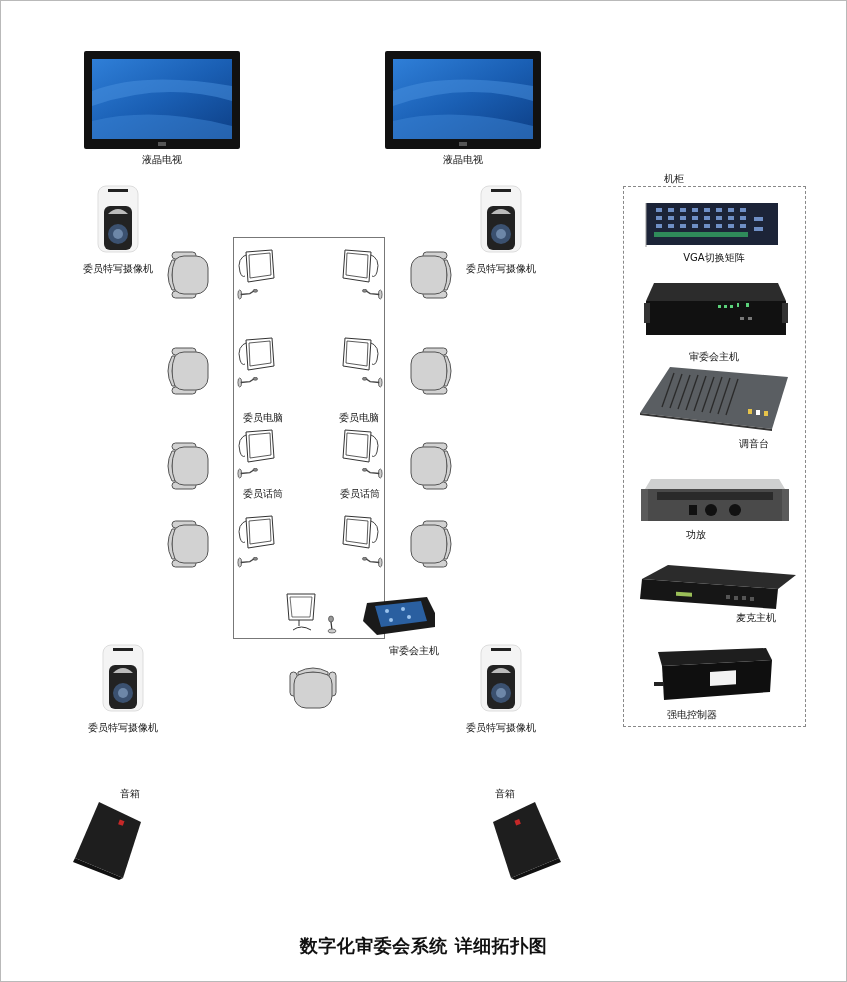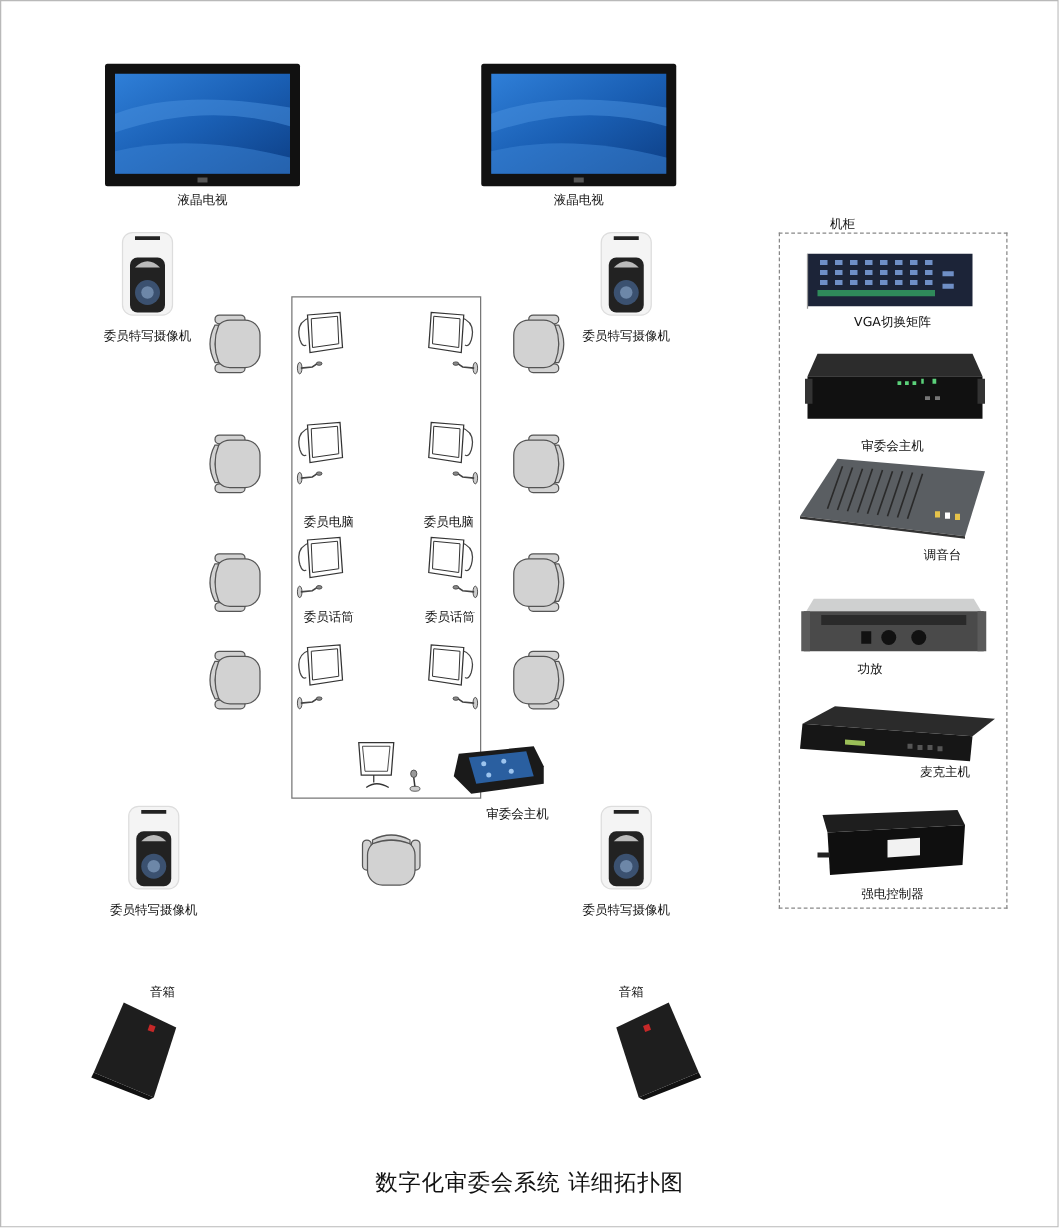--- a/index.html
+++ b/index.html
@@ -1,21 +1,21 @@
 <!DOCTYPE html>
 <html><head>
 <meta charset="utf-8">
 <style>
   html, body { margin:0; padding:0; }
   body { width:847px; height:982px; background:#fff; position:relative; overflow:hidden;
          font-family:"DejaVu Sans", "Liberation Sans", sans-serif; color:#111; }
   .frame { position:absolute; left:0; top:0; width:845px; height:980px; border:1px solid #b9b9b9; }
   .abs { position:absolute; }
   .lbl { position:absolute; font-size:10px; white-space:nowrap; text-align:right; transform:translateX(-50%); color:#111; }
-  .title { position:absolute; left:50%; top:934px; transform:translateX(-50%); font-size:18px; font-weight:normal; white-space:nowrap; letter-spacing:0.5px; }
+  .title { position:absolute; left:50%; top:934px; transform:translateX(-50%); font-size:18px; font-weight:bold; white-space:nowrap; letter-spacing:0.5px; }
   .table { position:absolute; left:233px; top:237px; width:152px; height:402px; border:1px solid #777; box-sizing:border-box; background:#fff; }
   .cabinet { position:absolute; left:623px; top:186px; width:183px; height:541px; border:1px dashed #888; box-sizing:border-box; }
   svg { overflow:visible; }
 </style>
 </head>
 <body>
 
 <div class="frame"></div>
 
 <svg width="0" height="0" style="position:absolute">
@@ -334,15 +334,15 @@
     </g>
 </svg>
 <div class="lbl" style="left:756px;top:611px">麦克主机</div>
 
 <svg class="abs" style="left:654px;top:648px" width="120" height="56">
   <polygon points="4,4 112,0 118,12 8,18" fill="#1e1e1e"></polygon>
   <polygon points="8,18 118,12 116,44 10,52" fill="#0f0f0f"></polygon>
   <rect x="56" y="28" width="26" height="14" fill="#f2f2f2" transform="skewY(-4)"></rect>
   <rect x="0" y="34" width="10" height="4" fill="#222"></rect>
 </svg>
-<div class="lbl" style="left:714px;top:708px">强电控制器</div>
+<div class="lbl" style="left:692px;top:708px">强电控制器</div>
 
 <div class="title">数字化审委会系统 详细拓扑图</div>
 
 </body></html>

